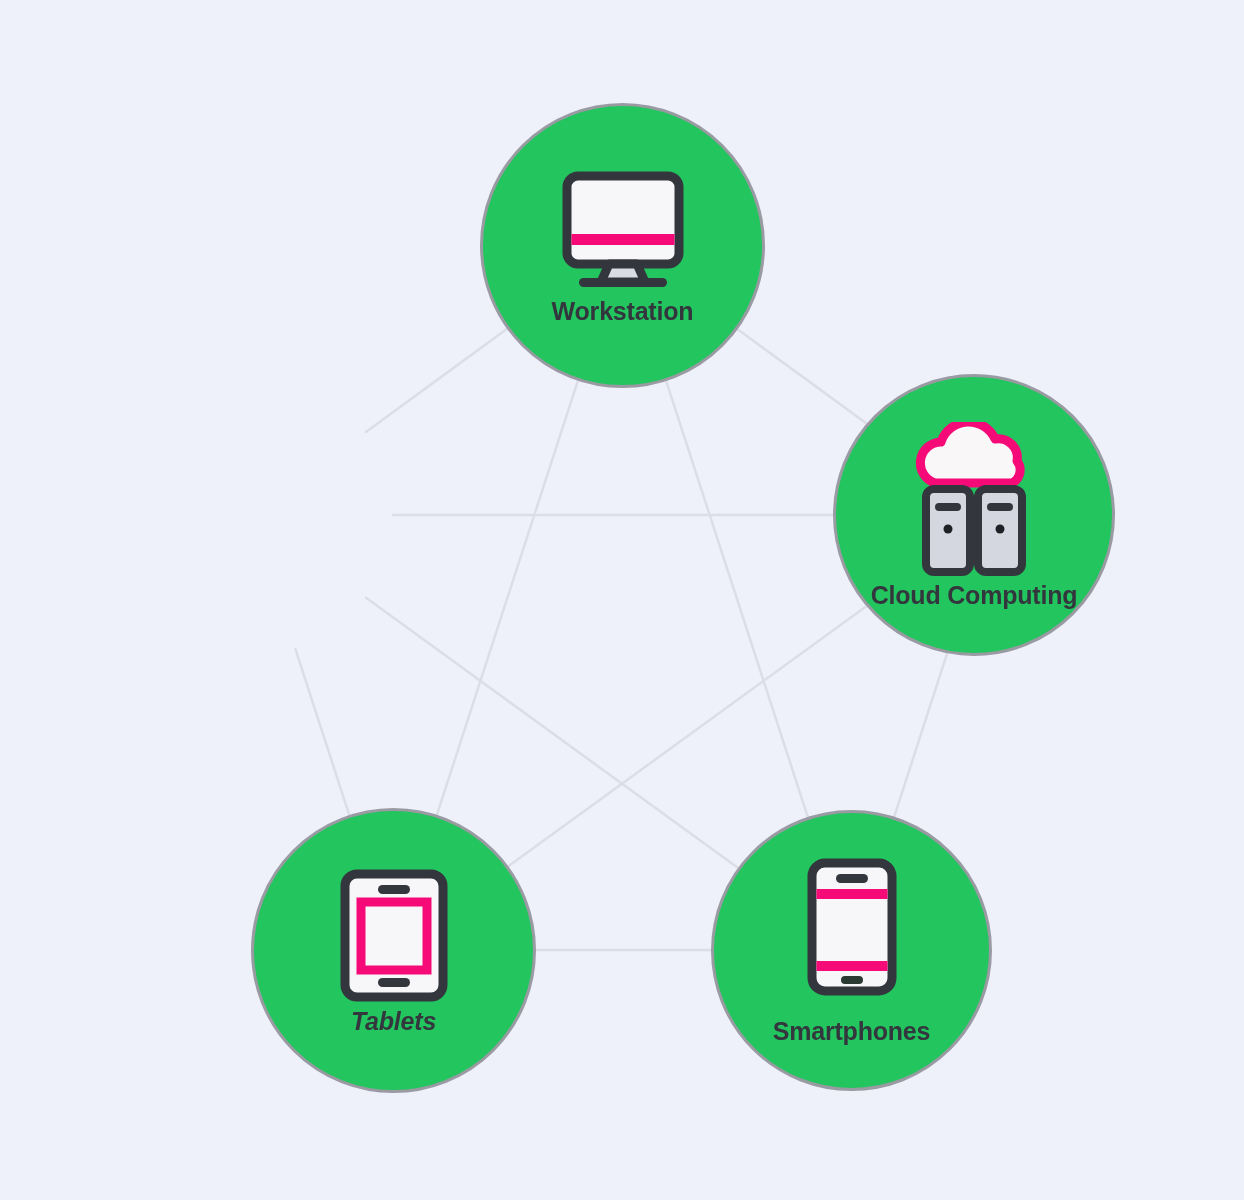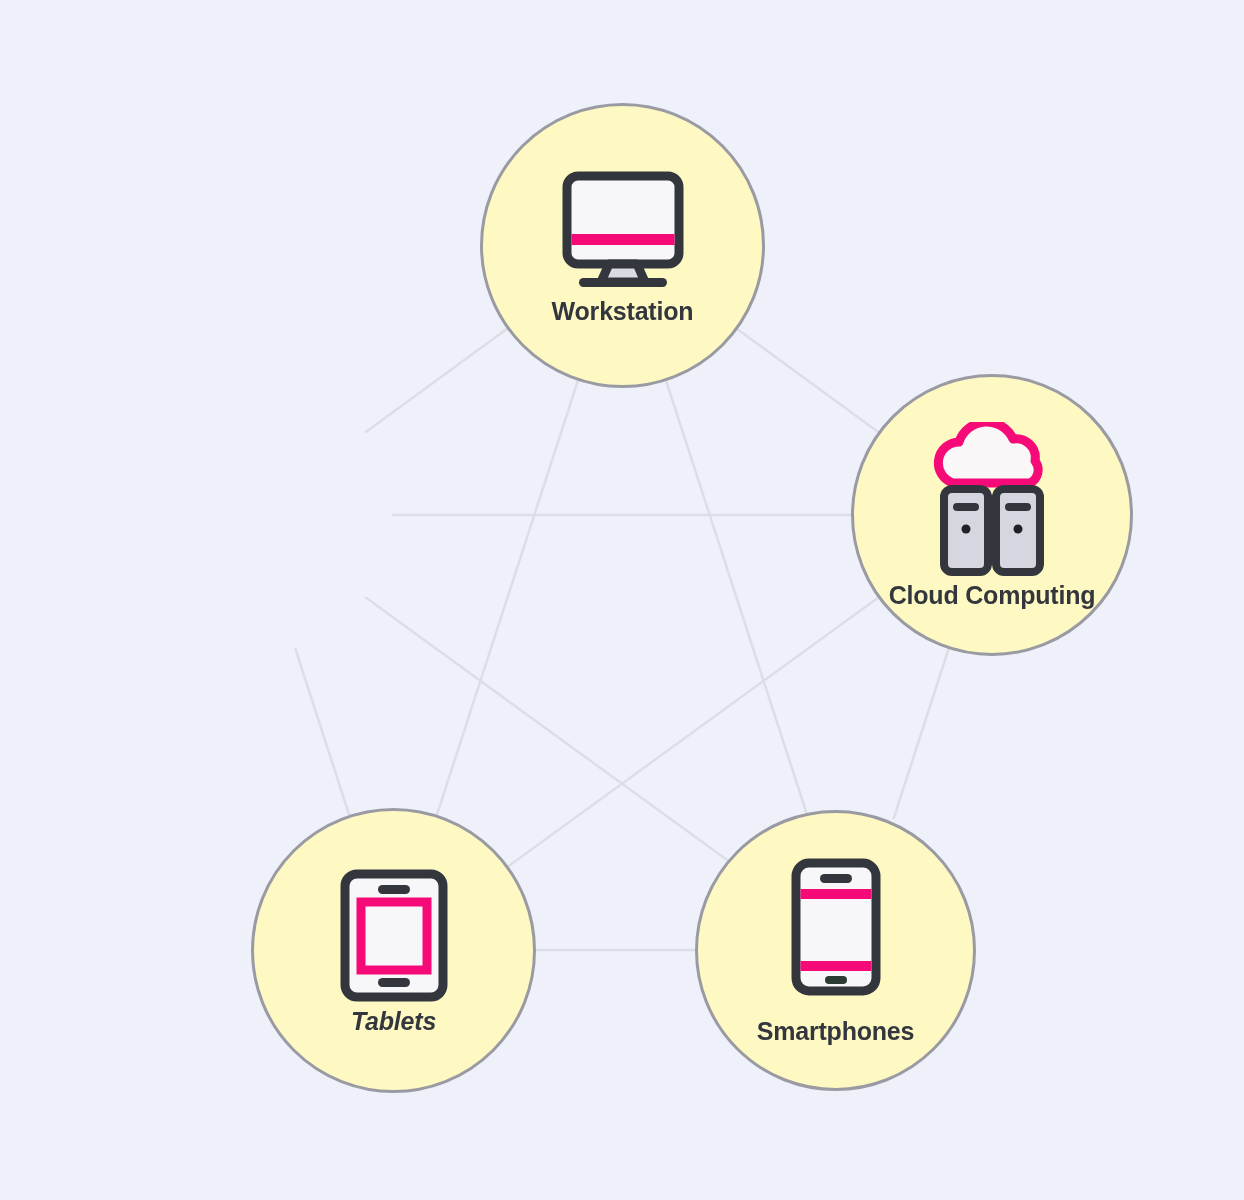--- a/index.html
+++ b/index.html
@@ -8,21 +8,21 @@
     width:1244px;height:1200px;
     background:#eef1fa;
     font-family:"Liberation Sans","DejaVu Sans",sans-serif;
     overflow:hidden;
   }
   #stage{position:relative;width:1244px;height:1200px;}
   #edges{position:absolute;left:0;top:0;width:1244px;height:1200px;}
   .node{
     position:absolute;
     border-radius:50%;
-    background:#fef9c3;
+    background:#22c55e;
     border:3px solid #9a9aa2;
     box-sizing:border-box;
     display:flex;
     flex-direction:column;
     align-items:center;
     justify-content:center;
   }
   .node-icon{
     display:flex;align-items:center;justify-content:center;
     margin-bottom:6px;
@@ -61,21 +61,21 @@
         <rect x="14" y="8" width="112" height="88" rx="11" ry="11" fill="#f7f6f8" stroke="#33363d" stroke-width="9"></rect>
         <rect x="18.5" y="66" width="103" height="11" fill="#f50a78"></rect>
         <path d="M56 96 L48 114 L92 114 L84 96 Z" fill="#d9dbe2" stroke="#33363d" stroke-width="9" stroke-linejoin="round"></path>
         <rect x="26" y="110" width="88" height="9" rx="4.5" fill="#33363d"></rect>
       </svg>
     </div>
     <div class="node-label">Workstation</div>
   </div>
 
 
-  <div class="node" style="left:851px;top:374px;width:282px;height:282px;">
+  <div class="node" style="left:833px;top:374px;width:282px;height:282px;">
     <div class="node-icon">
       <svg width="130" height="155" viewBox="0 0 130 155">
         <path d="M26 61 a21 21 0 0 1 6 -41 a29 29 0 0 1 54 -3 a19 19 0 0 1 22 22 a14.5 14.5 0 0 1 -5 22 Z" fill="#f9f7f8" stroke="#f50a78" stroke-width="9" stroke-linejoin="round"></path>
         <rect x="17" y="67" width="44" height="83" rx="8" ry="8" fill="#d5d7e0" stroke="#33363d" stroke-width="8"></rect>
         <rect x="69" y="67" width="44" height="83" rx="8" ry="8" fill="#d5d7e0" stroke="#33363d" stroke-width="8"></rect>
         <rect x="26" y="81" width="26" height="8" rx="4" fill="#33363d"></rect>
         <rect x="78" y="81" width="26" height="8" rx="4" fill="#33363d"></rect>
         <circle cx="39" cy="107" r="4.5" fill="#1f2127"></circle>
         <circle cx="91" cy="107" r="4.5" fill="#1f2127"></circle>
       </svg>
@@ -88,21 +88,21 @@
       <svg width="116" height="135" viewBox="0 0 116 135">
         <rect x="9" y="6" width="98" height="123" rx="12" ry="12" fill="#f7f6f8" stroke="#33363d" stroke-width="9"></rect>
         <rect x="42" y="17" width="32" height="9" rx="4.5" fill="#33363d"></rect>
         <rect x="25" y="34" width="66" height="68" fill="none" stroke="#f50a78" stroke-width="9"></rect>
         <rect x="42" y="110" width="32" height="9" rx="4.5" fill="#33363d"></rect>
       </svg>
     </div>
     <div class="node-label">Tablets</div>
   </div>
 
-  <div class="node" style="left:695px;top:810px;width:281px;height:281px;gap:16px;">
+  <div class="node" style="left:711px;top:810px;width:281px;height:281px;gap:16px;">
     <div class="node-icon">
       <svg width="102" height="140" viewBox="0 0 102 140">
         <rect x="11" y="6" width="80" height="128" rx="13" ry="13" fill="#f7f6f8" stroke="#33363d" stroke-width="9"></rect>
         <rect x="35" y="17" width="32" height="9" rx="4.5" fill="#33363d"></rect>
         <rect x="15.5" y="32" width="71" height="10" fill="#f50a78"></rect>
         <rect x="15.5" y="104" width="71" height="10" fill="#f50a78"></rect>
         <rect x="40" y="119" width="22" height="8" rx="4" fill="#2c3a34"></rect>
       </svg>
     </div>
     <div class="node-label">Smartphones</div>

